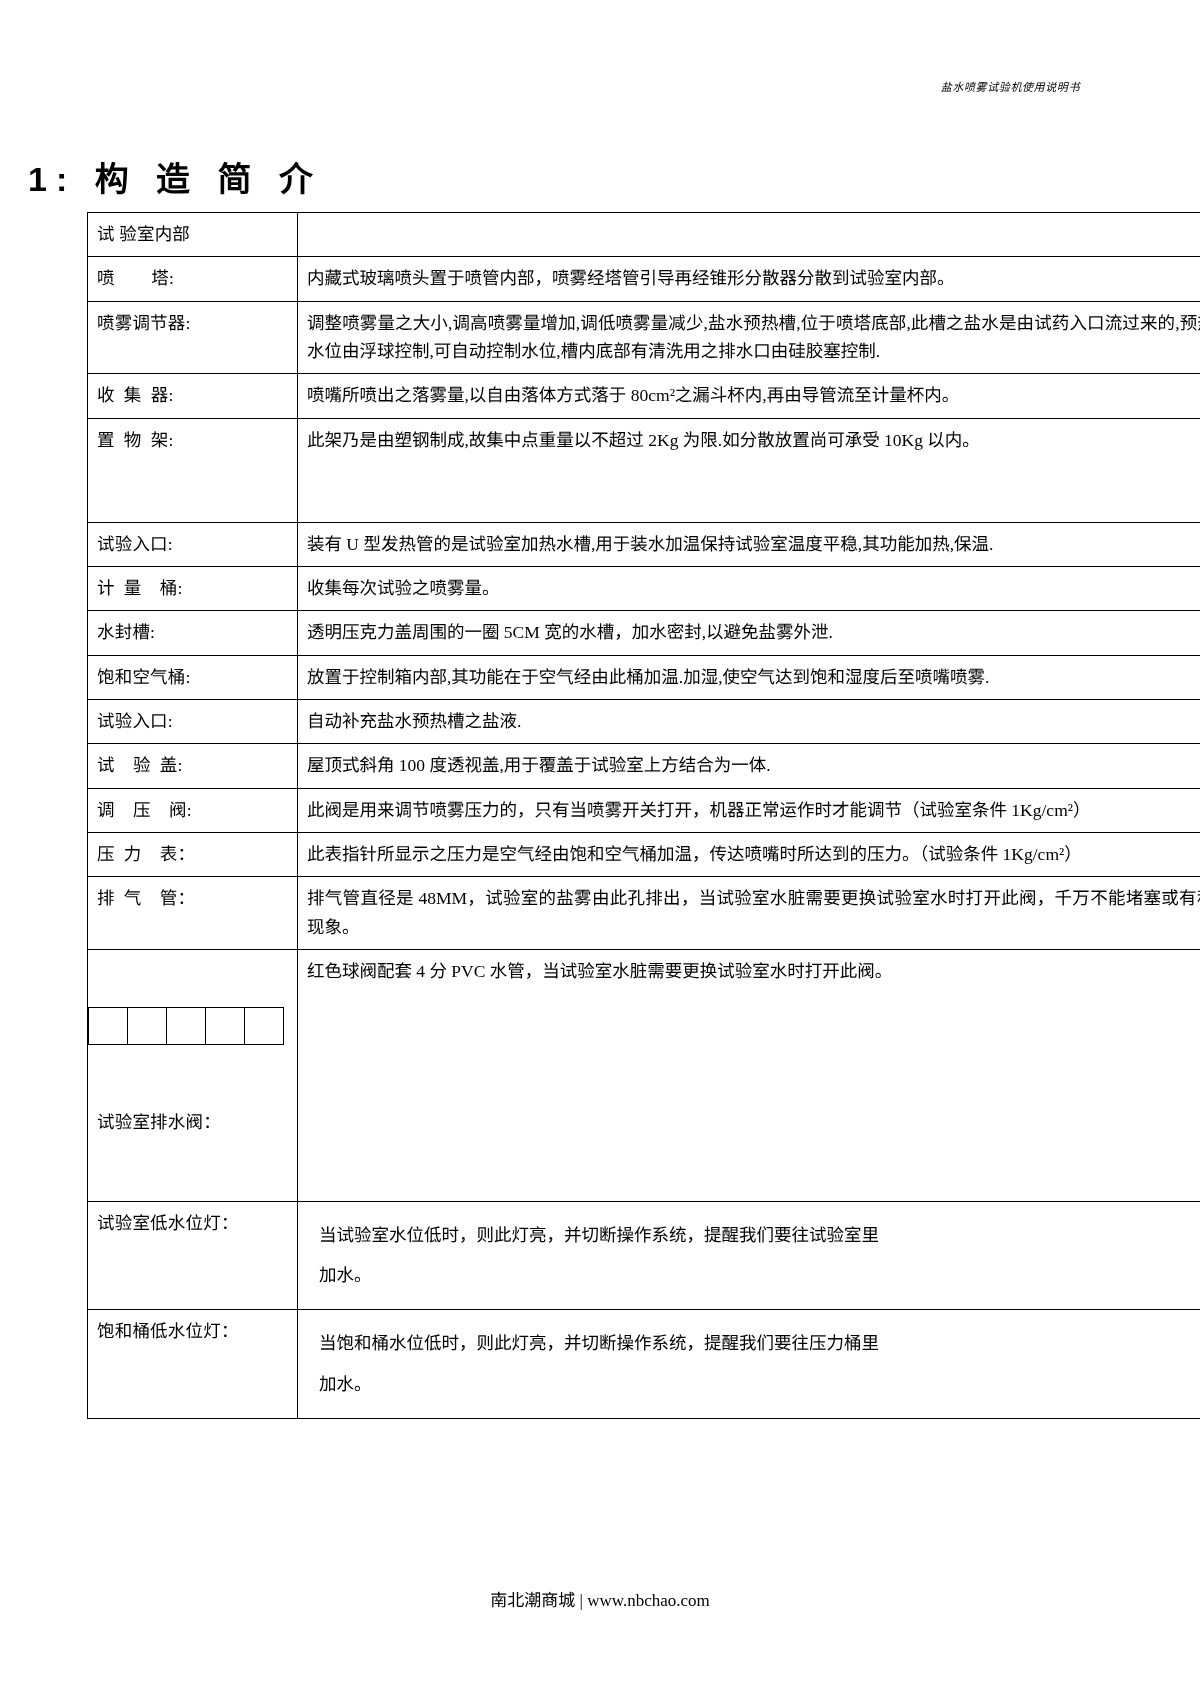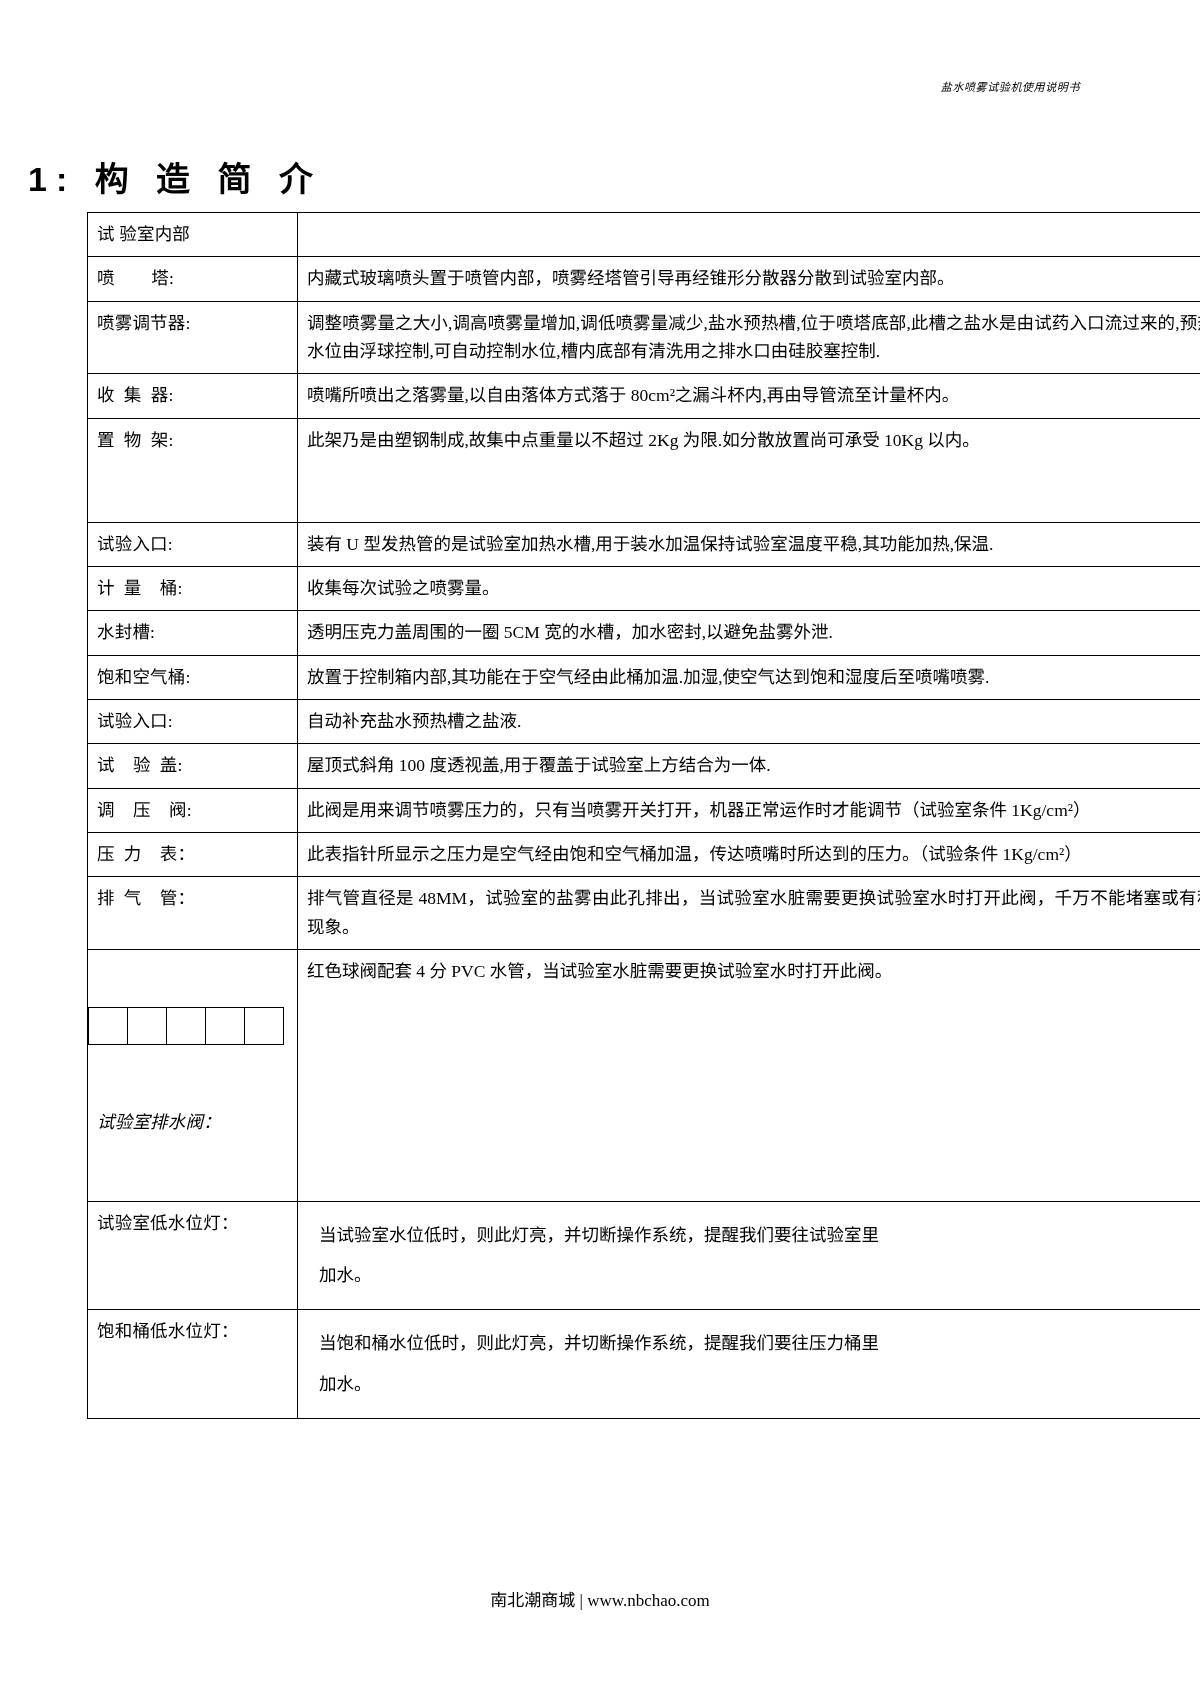--- a/index.html
+++ b/index.html
@@ -104,21 +104,20 @@
   .mini-grid .mini-box {
     width: 39.2px;
     height: 37px;
     border-right: 1px solid #000;
     border-bottom: 1px solid #000;
   }
   .valve-label {
     padding: 6px 9px 8px 9px;
     font-size: 17.5px;
     line-height: 1.62;
-    font-style: italic;
   }
 
   
   .doc-footer {
     position: absolute;
     bottom: 86px;
     left: 0;
     width: 1200px;
     text-align: center;
     font-size: 17px;

